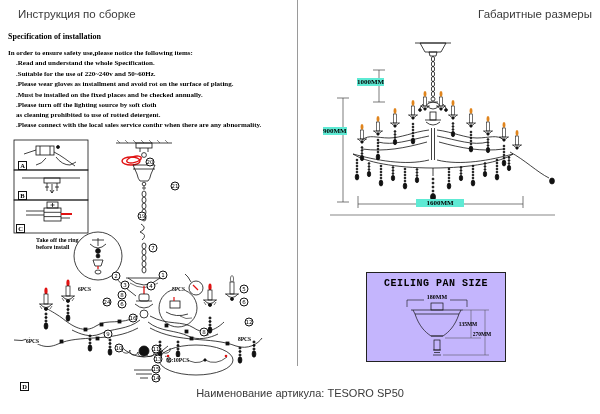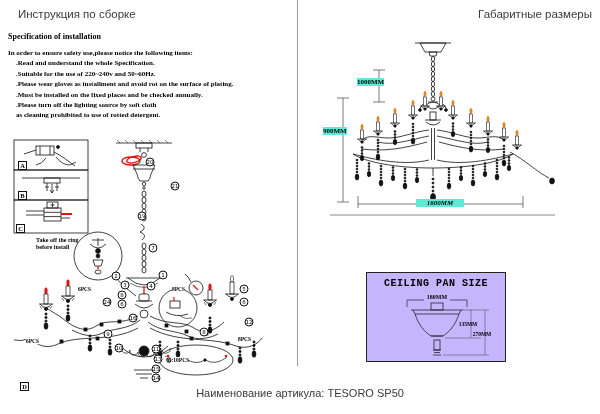--- a/index.html
+++ b/index.html
@@ -26,21 +26,21 @@
                  text-align:center; line-height:8px; }
   .pcs { position:absolute; font:bold 5.5px "Liberation Serif",serif; background:#fff; white-space:nowrap; }
   .ring-note { position:absolute; left:36px; top:99px; font:bold 6px "Liberation Serif",serif;
                white-space:pre-line; line-height:7px; }
 
   .panel-right { position:absolute; left:300px; top:0; width:300px; height:392px; }
   .chandelier-svg { position:absolute; left:5px; top:30px; }
   .dim { position:absolute; font:bold 7px "Liberation Serif",serif; background:#5eead4; white-space:nowrap; }
   .dim-1000 { left:57px; top:78px; }
   .dim-900 { left:23px; top:127px; }
-  .dim-1600 { left:116px; top:199px; width:48px; text-align:center;font-style:italic; }
+  .dim-1600 { left:116px; top:199px; width:48px; text-align:center; }
 
   .ceiling-box { position:absolute; left:66px; top:272px; width:140px; height:90px; border:1px solid #222; background:#c4b5fd; }
   .cb-title { text-align:center; font:bold 10px "Liberation Mono",monospace; letter-spacing:0.5px; margin-top:5px; }
   .cb-svg { position:absolute; left:0; top:20px; }
 
   .footer { position:absolute; left:0; right:0; top:387px; text-align:center; font-size:11px; color:#3a3a3a; }
 </style>
 </head>
 <body>
 
@@ -53,20 +53,21 @@
       <div class="spec-title">Specification of installation</div>
       <div class="spec-intro">In order to ensure safety use,please notice the following items:</div>
       <div>
 
       <div class="spec-line">.Read and understand the whole Specification.</div>
           <div class="spec-line">.Suitable for the use of 220~240v and 50~60Hz.</div>
           <div class="spec-line">.Please wear gloves as installment and avoid rot on the surface of plating.</div>
           <div class="spec-line">.Must be installed on the fixed places and be checked annually.</div>
           <div class="spec-line">.Please turn off the lighting source by soft cloth
  as cleaning prohibited to use of rotted detergent.</div>
+          <div class="spec-line">.Please connect with the local sales service conthr when there are any abnormality.</div>
         </div>
     </div>
 
     <div class="diagram">
       <svg width="297" height="262" viewBox="0 0 297 262">
         <defs>
           <g id="lcandle">
             <ellipse cx="0" cy="-13" rx="1.6" ry="3.4" fill="#e01212" stroke="none"></ellipse>
             <rect x="-2" y="-10" width="4" height="10" fill="#fff" stroke="#111" stroke-width="0.7"></rect>
             <path d="M-7,0 h14 M-6,0 q6,7 12,0" fill="none" stroke="#111" stroke-width="0.8"></path>

